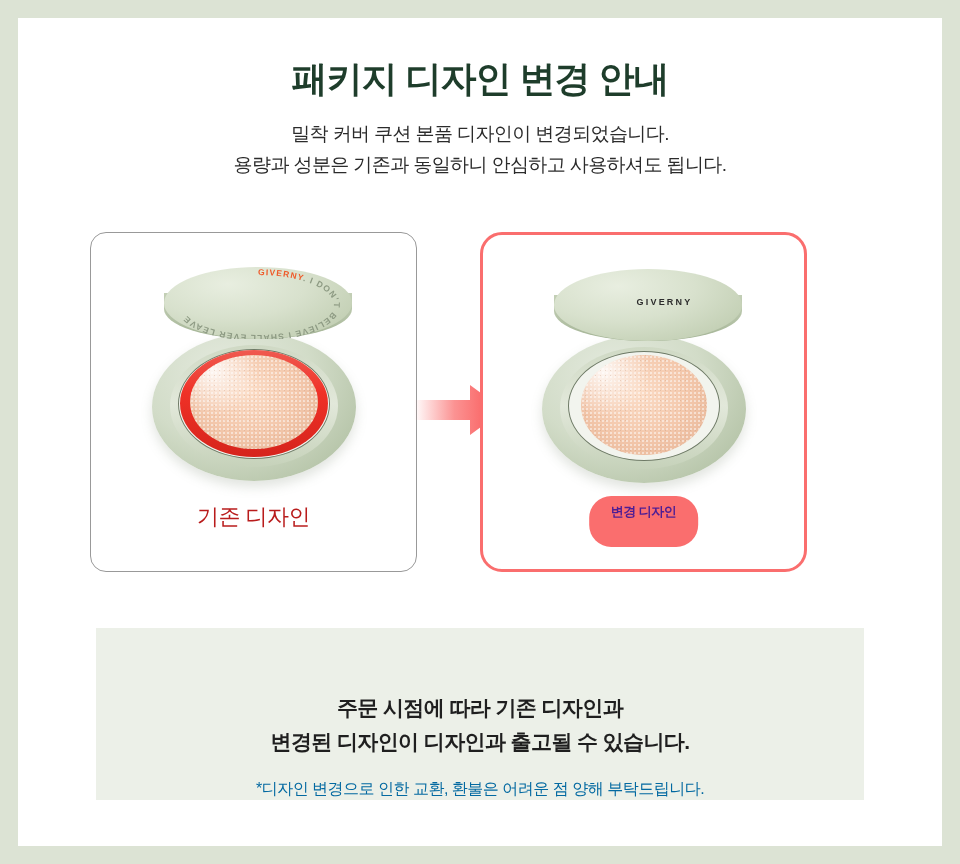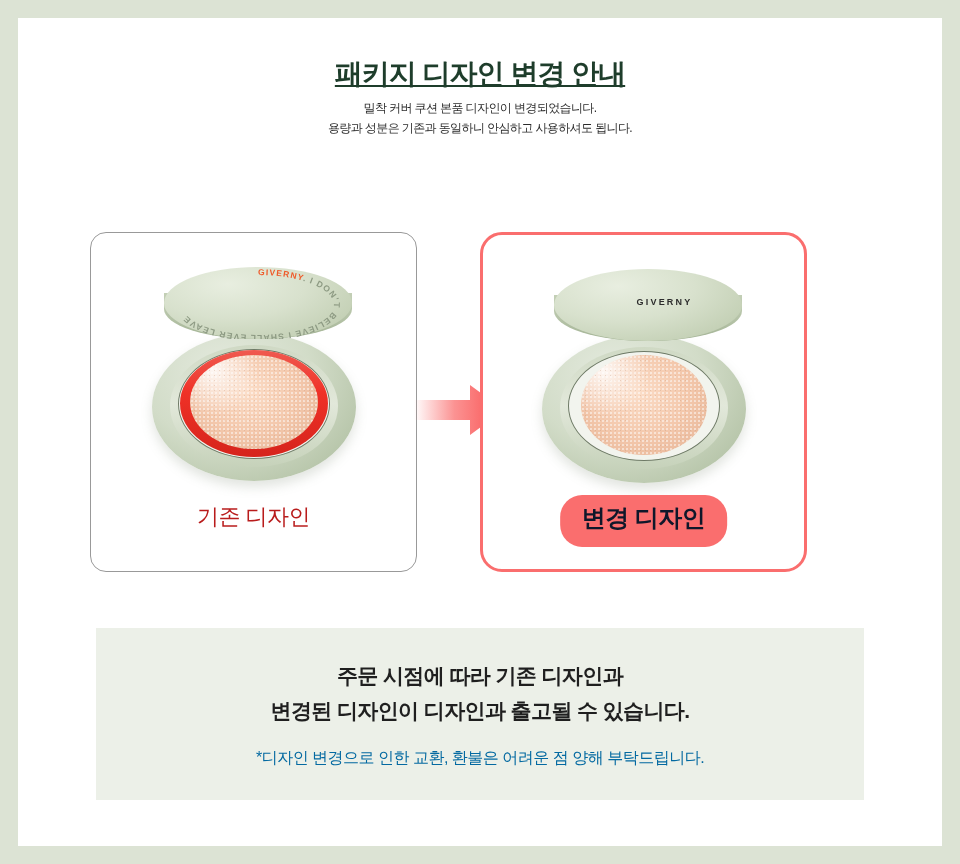--- a/index.html
+++ b/index.html
@@ -35,31 +35,30 @@
   
   .header {
     position: absolute;
     left: 0;
     top: 40px;
     width: 924px;
     text-align: center;
   }
 
   .title {
-    font-size: 28px;
+    font-size: 36px;
     font-weight: bold;
     color: #1e3d2b;
     letter-spacing: -1px;
     line-height: 1.15;
-    text-decoration: underline;
   }
 
   .subtitle {
-    margin-top: 9px;
-    font-size: 12px;
+    margin-top: 20px;
+    font-size: 19px;
     color: #2b2b2b;
     line-height: 1.62;
     letter-spacing: -0.6px;
   }
   .subtitle-line { display: block; }
 
   
   .compare {
     position: absolute;
     left: 0;
@@ -233,25 +232,25 @@
     color: #b91c1c;
     letter-spacing: -0.5px;
   }
 
   .badge {
     position: absolute;
     left: 50%;
     bottom: 22px;
     transform: translateX(-50%);
     background: #fa6e6e;
-    color: #0f172a;
-    font-size: 24px;
+    color: #4c1d95;
+    font-size: 13px;
     font-weight: bold;
     letter-spacing: -0.5px;
-    padding: 7px 22px 13px;
+    padding: 7px 22px 26px;
     border-radius: 22px;
     white-space: nowrap;
   }
 
   
   .arrow {
     position: absolute;
     left: 396px;
     top: 150px;
     width: 92px;
@@ -262,21 +261,21 @@
   .notice {
     position: absolute;
     left: 78px;
     top: 610px;
     width: 768px;
     height: 172px;
     background: #ecf0e8;
     display: flex;
     flex-direction: column;
     align-items: center;
-    justify-content: center;
+    justify-content: flex-end;
   }
 
   .notice-main {
     text-align: center;
     font-size: 21px;
     font-weight: bold;
     color: #1f1f1f;
     line-height: 1.62;
     letter-spacing: -0.6px;
   }

